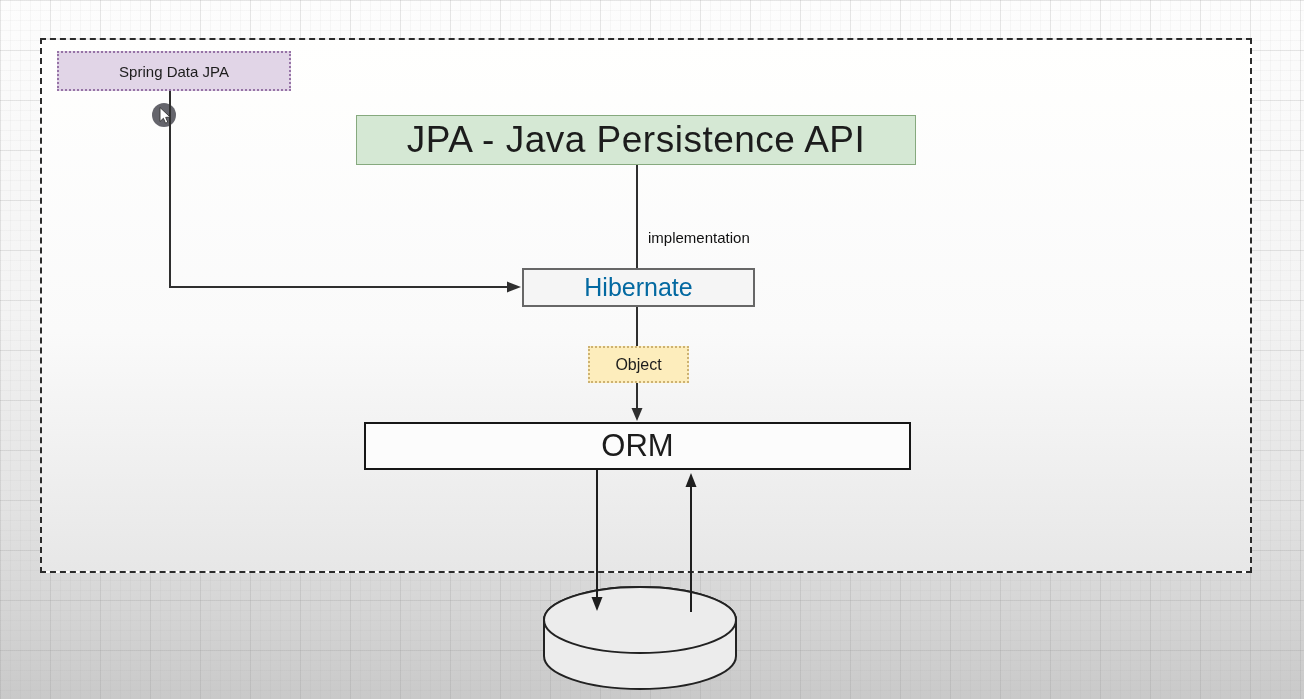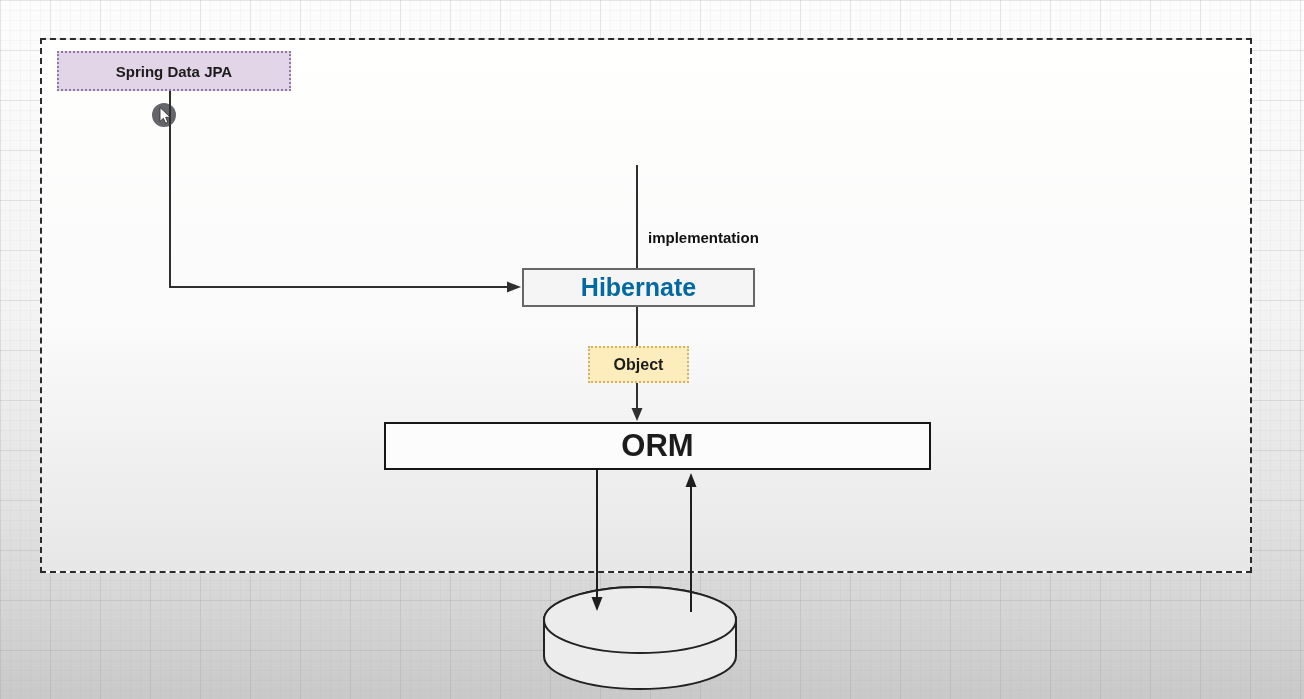--- a/index.html
+++ b/index.html
@@ -10,21 +10,20 @@
   }
   .canvas{
     position:relative;width:1304px;height:699px;
     background-image:
       linear-gradient(to right, rgba(140,140,140,0.16) 1px, transparent 1px),
       linear-gradient(to bottom, rgba(140,140,140,0.16) 1px, transparent 1px),
       linear-gradient(to right, rgba(140,140,140,0.06) 1px, transparent 1px),
       linear-gradient(to bottom, rgba(140,140,140,0.06) 1px, transparent 1px),
       linear-gradient(180deg,#fdfdfd 0%,#f3f3f3 45%,#e3e3e3 72%,#c9c9c9 100%);
     background-size:50px 50px,50px 50px,10px 10px,10px 10px,100% 100%;
-    font-weight:bold;
   }
   .frame{
     position:absolute;left:40px;top:38px;width:1208px;height:531px;
     border:2px dashed #2b2b2b;
     background:linear-gradient(180deg,#fffffe 0%,#fafafa 55%,#e7e7e7 100%);
     z-index:1;
   }
   .overlay{position:absolute;left:0;top:0;width:1304px;height:699px;z-index:2;pointer-events:none;}
   .node{
     position:absolute;display:flex;align-items:center;justify-content:center;
@@ -40,21 +39,21 @@
   }
   .node-hibernate{
     left:522px;top:268px;width:233px;height:39px;
     background:#f5f5f5;border:2px solid #676767;font-size:25px;color:#0369a1;
   }
   .node-object{
     left:588px;top:346px;width:101px;height:37px;
     background:#fdedbc;border:2px dotted #cdb272;font-size:16px;
   }
   .node-orm{
-    left:384px;top:422px;width:547px;height:48px;
+    left:364px;top:422px;width:547px;height:48px;
     background:#fcfcfc;border:2px solid #161616;font-size:31px;
   }
   .edge-label{
     position:absolute;left:648px;top:209px;font-size:15px;z-index:3;
     color:#111;
     margin-top:20px;
   }
 </style>
 </head>
 <body>
@@ -86,20 +85,23 @@
     <line x1="691" y1="612" x2="691" y2="486" stroke="#1e1e1e" stroke-width="2"></line>
     <polygon points="691,473 685.5,487 696.5,487" fill="#1e1e1e"></polygon>
 
     <path d="M160,107.5 L160,121.5 L163.4,118.3 L165.5,123.2 L167.8,122.2 L165.7,117.4 L170.2,117.1 Z" fill="#ffffff" stroke="#333333" stroke-width="0.9"></path>
   </svg>
 
   <div class="node node-spring">
     <span>Spring Data JPA</span>
   </div>
 
+  <div class="node node-jpa">
+    <span>JPA - Java Persistence API</span>
+  </div>
 
   <div class="edge-label">implementation</div>
 
   <div class="node node-hibernate">
     <span>Hibernate</span>
   </div>
 
   <div class="node node-object">
     <span>Object</span>
   </div>

